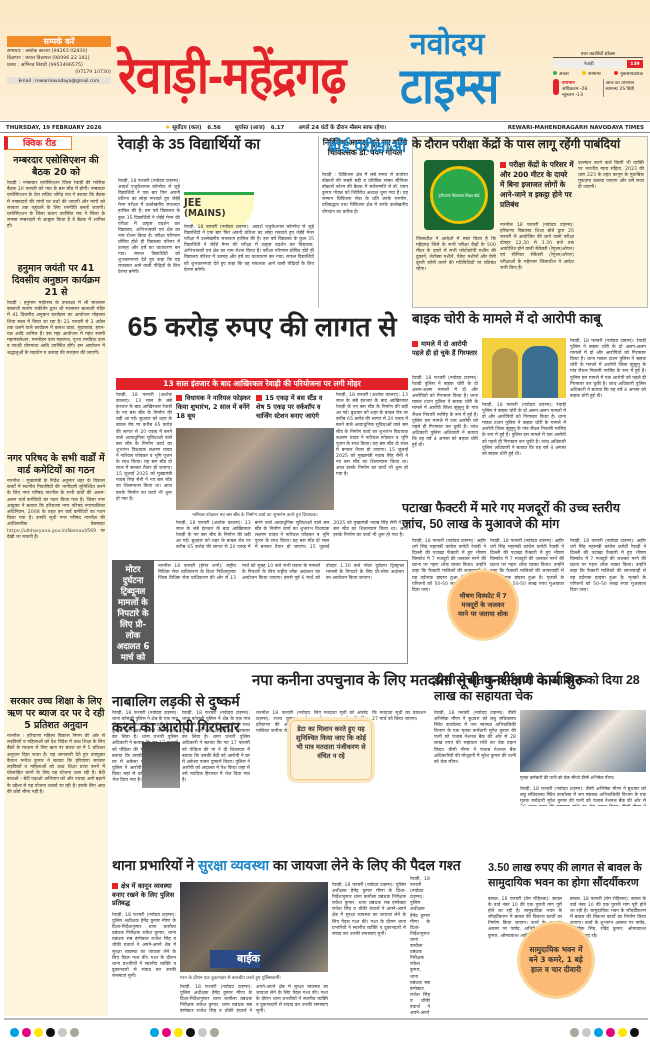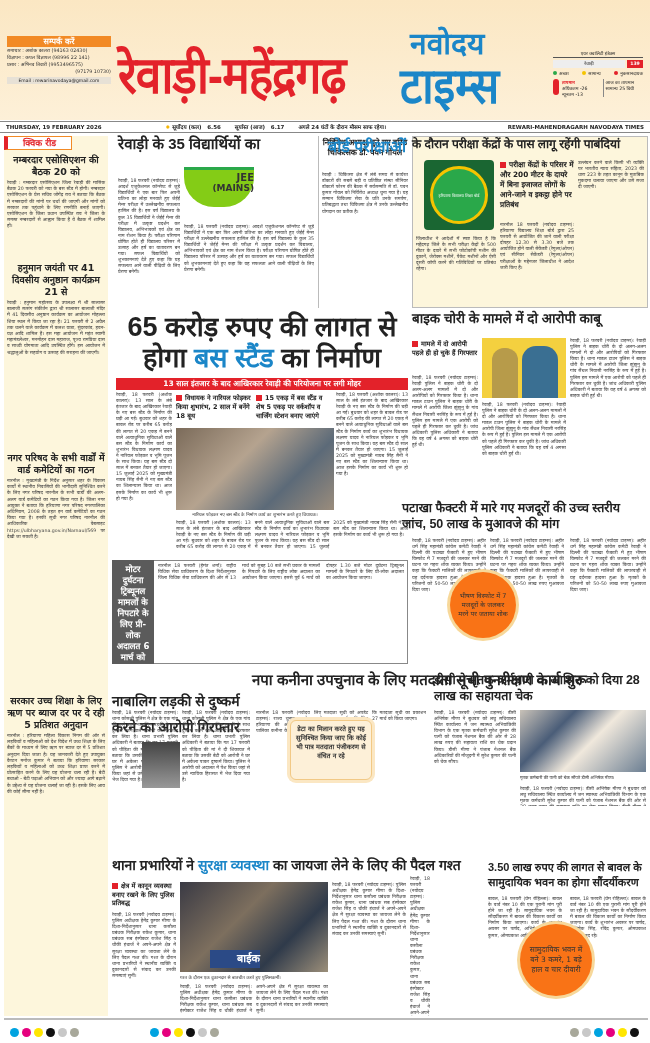--- a/index.html
+++ b/index.html
@@ -30,21 +30,21 @@
 .sb-h{font-size:9.5px;font-weight:bold;text-align:center;line-height:12px;color:#222;margin:2px 0}
 .sb-p{font-size:4.7px;line-height:6.2px;color:#444;text-align:justify;padding:0 3px}
 .h1{font-weight:bold;color:#222;line-height:1.1;font-family:"Liberation Sans",sans-serif}
 .blue{color:#1b86c8}
 .body-txt{font-size:4.7px;line-height:6.1px;color:#444;text-align:justify}
 .photo{background:linear-gradient(135deg,#7b6b5a,#b5a38f 40%,#5c6a78 70%,#9a8c7c)}
 .bullet{font-weight:bold;color:#222}
 .bullet:before{content:"";display:inline-block;width:6px;height:6px;background:#e3222a;margin-right:3px;vertical-align:middle}
 .redstrip{background:#e3222a;color:#fff;font-weight:bold;text-align:center}
 .grayblock{background:#555;color:#fff;font-weight:bold;text-align:center}
-.circle{border-radius:50%;background:#f97316;box-shadow:0 0 0 3px #f7d89a;display:flex;align-items:center;justify-content:center;text-align:center;font-weight:normal;color:#333}
+.circle{border-radius:50%;background:#fdba74;box-shadow:0 0 0 3px #f7d89a;display:flex;align-items:center;justify-content:center;text-align:center;font-weight:bold;color:#333}
 .regdots{display:flex;gap:3px}
 .regdots span{width:9px;height:9px;border-radius:50%}
 </style>
 </head>
 <body>
 
 <div class="abs mast"></div>
 
 <div class="abs contact">
   <div class="hd">सम्पर्क करें</div>
@@ -100,21 +100,21 @@
   <div class="sb-p" style="height:215px;overflow:hidden">नारनौल : मुख्यमंत्री के निर्देश अनुसार शहर के विकास कार्यों में स्थानीय निवासियों की भागीदारी सुनिश्चित करने के लिए नगर परिषद नारनौल के सभी वार्डों की अलग-अलग वार्ड कमेटियों का गठन किया गया है। जिला नगर आयुक्त ने बताया कि हरियाणा नगर परिषद नगरपालिका अधिनियम, 2008 के तहत इन वार्ड कमेटियों का गठन किया गया है। इनकी सूची नगर परिषद नारनौल की आधिकारिक वेबसाइट https://ulbharyana.gov.in/Narnaul/569 पर देखी जा सकती है।</div>
   <div class="sb-h">सरकार उच्च शिक्षा के लिए ऋण पर ब्याज दर पर दे रही 5 प्रतिशत अनुदान</div>
   <div class="sb-p" style="height:230px;overflow:hidden">नारनौल : हरियाणा महिला विकास निगम की ओर से लड़कियों व महिलाओं को देश विदेश में उच्च शिक्षा के लिए बैंकों के माध्यम से लिए ऋण पर ब्याज दर में 5 प्रतिशत अनुदान दिया जाता है। यह जानकारी देते हुए उपायुक्त कैप्टन मनोज कुमार ने बताया कि हरियाणा सरकार लड़कियों व महिलाओं को उच्च शिक्षा प्राप्त करने में प्रोत्साहित करने के लिए यह योजना चला रही है। बेटी बचाओ - बेटी पढ़ाओ अभियान को और ज्यादा आगे बढ़ाने के उद्देश्य से यह योजना चलाई जा रही है। इसके लिए आय की कोई सीमा नहीं है।</div>
 </div>
 <div class="abs qr-tab">क्विक रीड</div>
 
 <div class="abs h1" style="left:118px;top:136px;width:195px;font-size:15px">
   <div>रेवाड़ी के 35 विद्यार्थियों का</div>
 </div>
 <div class="abs body-txt" style="left:118px;top:178px;width:62px;height:130px;overflow:hidden">रेवाड़ी, 18 फरवरी (नवोदय टाइम्स): आदर्श एजुकेशनल कॉन्सेप्ट से जुड़े विद्यार्थियों ने एक बार फिर अपनी प्रतिभा का लोहा मनवाते हुए जेईई मेन्स परीक्षा में उल्लेखनीय सफलता हासिल की है। इस वर्ष विद्यालय के कुल 35 विद्यार्थियों ने जेईई मेन्स की परीक्षा में उत्कृष्ट प्रदर्शन कर विद्यालय, अभिभावकों एवं क्षेत्र का नाम रोशन किया है। परीक्षा परिणाम घोषित होते ही विद्यालय परिसर में उत्साह और हर्ष का वातावरण बन गया। सफल विद्यार्थियों को शुभकामनाएं देते हुए कहा कि यह सफलता आने वाली पीढ़ियों के लिए प्रेरणा बनेगी।</div>
-<div class="abs" style="left:184px;top:167px;width:70px;height:40px;background:#84cc16;text-align:right;border-top:3px solid #2aa84a;border-radius:0 0 30px 30px">
+<div class="abs" style="left:184px;top:192px;width:70px;height:40px;background:#fef9c3;text-align:left;border-top:3px solid #2aa84a;border-radius:0 0 30px 30px">
   <div style="font-size:10px;font-weight:bold;color:#333;margin-top:2px">JEE</div>
   <div style="font-size:9px;font-weight:bold;color:#333">(MAINS)</div>
 </div>
 <div class="abs body-txt" style="left:184px;top:224px;width:130px;height:84px;overflow:hidden">रेवाड़ी, 18 फरवरी (नवोदय टाइम्स): आदर्श एजुकेशनल कॉन्सेप्ट से जुड़े विद्यार्थियों ने एक बार फिर अपनी प्रतिभा का लोहा मनवाते हुए जेईई मेन्स परीक्षा में उल्लेखनीय सफलता हासिल की है। इस वर्ष विद्यालय के कुल 35 विद्यार्थियों ने जेईई मेन्स की परीक्षा में उत्कृष्ट प्रदर्शन कर विद्यालय, अभिभावकों एवं क्षेत्र का नाम रोशन किया है। परीक्षा परिणाम घोषित होते ही विद्यालय परिसर में उत्साह और हर्ष का वातावरण बन गया। सफल विद्यार्थियों को शुभकामनाएं देते हुए कहा कि यह सफलता आने वाली पीढ़ियों के लिए प्रेरणा बनेगी।</div>
 
 <div class="abs" style="left:318px;top:136px;width:1px;height:172px;background:#bbb"></div>
 <div class="abs h1" style="left:322px;top:138px;width:86px;font-size:8px;text-align:center;line-height:10px">निर्विरोध अध्यक्ष चुने गए वरिष्ठ चिकित्सक डॉ. पवन गोयल</div>
 <div class="abs body-txt" style="left:322px;top:172px;width:86px;height:134px;overflow:hidden">रेवाड़ी : चिकित्सा क्षेत्र में लंबे समय से कार्यरत डॉक्टरों की सबसे बड़ी व प्रतिष्ठित संस्था सीनियर डॉक्टर्स फोरम की बैठक में सर्वसम्मति से डॉ. पवन कुमार गोयल को निर्विरोध अध्यक्ष चुना गया है। यह सम्मान चिकित्सा सेवा के प्रति उनके समर्पण, प्रतिबद्धता तथा चिकित्सा क्षेत्र में उनके उल्लेखनीय योगदान का प्रतीक है।</div>
 
 <div class="abs" style="left:412px;top:136px;width:236px;height:172px;background:#fdf6dc;border:1px solid #bbb"></div>
@@ -126,21 +126,20 @@
 <div class="abs" style="left:424px;top:160px;width:70px;height:70px;background:#1a6632;border-radius:4px;display:flex;align-items:center;justify-content:center">
   <div style="width:58px;height:58px;border-radius:50%;background:#2aa84a;border:3px solid #f5c400;display:flex;align-items:center;justify-content:center;font-size:4px;color:#fff;text-align:center">हरियाणा विद्यालय शिक्षा बोर्ड</div>
 </div>
 <div class="abs body-txt" style="left:416px;top:236px;width:80px;height:70px;overflow:hidden">जिलाधीश ने आदेशों में स्पष्ट किया है कि महेंद्रगढ़ जिले के सभी परीक्षा केंद्रों के 500 मीटर के दायरे में सभी फोटोकॉपी मशीन की दुकानें, जेरोक्स मशीनें, पैकेट मशीनों और ऐसी दूसरी कॉपी करने की गतिविधियों पर प्रतिबंध रहेगा।</div>
 <div class="abs bullet" style="left:500px;top:160px;width:74px;font-size:7.3px;line-height:10px">परीक्षा केंद्रों के परिसर में और 200 मीटर के दायरे में बिना इजाजत लोगों के आने-जाने व इकट्ठा होने पर प्रतिबंध</div>
 <div class="abs body-txt" style="left:500px;top:222px;width:74px;height:84px;overflow:hidden">नारनौल 18 फरवरी (नवोदय टाइम्स): हरियाणा विद्यालय शिक्षा बोर्ड द्वारा 25 फरवरी से आयोजित की जाने वाली परीक्षा दोपहर 12.30 से 3.30 बजे तक आयोजित होने वाली सेकेंडरी (रेगुलर/ओपन) एवं सीनियर सेकेंडरी (रेगुलर/ओपन) परीक्षाओं के मद्देनजर जिलाधीश ने आदेश जारी किए हैं।</div>
 <div class="abs body-txt" style="left:578px;top:160px;width:66px;height:146px;overflow:hidden">उल्लंघन करने वाले किसी भी व्यक्ति पर भारतीय न्याय संहिता, 2023 की धारा 223 के तहत कानून के मुताबिक मुकदमा चलाया जाएगा और उसे सजा दी जाएगी।</div>
 
 <div class="abs h1" style="left:116px;top:312px;width:292px;font-size:27px;text-align:center;line-height:31px;white-space:nowrap">
   <div>65 करोड़ रुपए की लागत से</div>
-  <div><span>होगा</span> <span class="blue">बस स्टैंड</span> <span>का निर्माण</span></div>
 </div>
 <div class="abs redstrip" style="left:116px;top:378px;width:292px;height:12px;font-size:7.5px;line-height:12px;white-space:nowrap;overflow:hidden">13 साल इंतजार के बाद आखिरकार रेवाड़ी की परियोजना पर लगी मोहर</div>
 <div class="abs body-txt" style="left:116px;top:392px;width:56px;height:126px;overflow:hidden">रेवाड़ी, 18 फरवरी (अशोक कालरा): 13 साल के लंबे इंतजार के बाद आखिरकार रेवाड़ी के नए बस स्टैंड के निर्माण की घड़ी आ गई। बुधवार को शहर के बावल रोड पर करीब 65 करोड़ की लागत से 20 एकड़ में बनने वाले अत्याधुनिक सुविधाओं वाले बस स्टैंड के निर्माण कार्य का शुभारंभ विधायक लक्ष्मण यादव ने नारियल फोड़कर व भूमि पूजन के साथ किया। यह बस स्टैंड दो साल में बनकर तैयार हो जाएगा। 15 जुलाई 2025 को मुख्यमंत्री नायब सिंह सैनी ने नए बस स्टैंड का शिलान्यास किया था। आज इसके निर्माण का कार्य भी शुरू हो गया है।</div>
 <div class="abs bullet" style="left:176px;top:394px;width:76px;font-size:6.5px;line-height:9px">विधायक ने नारियल फोड़कर किया शुभारंभ, 2 साल में बनेंगे 18 बूथ</div>
 <div class="abs bullet" style="left:256px;top:394px;width:76px;font-size:6.5px;line-height:9px">15 एकड़ में बस स्टैंड व शेष 5 एकड़ पर वर्कशॉप व चार्जिंग स्टेशन बनाए जाएंगे</div>
 <div class="abs photo" style="left:176px;top:428px;width:158px;height:82px"></div>
 <div class="abs" style="left:176px;top:511px;width:158px;font-size:4.5px;color:#333;text-align:center">नारियल फोड़कर नए बस स्टैंड के निर्माण कार्य का शुभारंभ करते हुए विधायक।</div>
 <div class="abs body-txt" style="left:336px;top:392px;width:72px;height:126px;overflow:hidden">रेवाड़ी, 18 फरवरी (अशोक कालरा): 13 साल के लंबे इंतजार के बाद आखिरकार रेवाड़ी के नए बस स्टैंड के निर्माण की घड़ी आ गई। बुधवार को शहर के बावल रोड पर करीब 65 करोड़ की लागत से 20 एकड़ में बनने वाले अत्याधुनिक सुविधाओं वाले बस स्टैंड के निर्माण कार्य का शुभारंभ विधायक लक्ष्मण यादव ने नारियल फोड़कर व भूमि पूजन के साथ किया। यह बस स्टैंड दो साल में बनकर तैयार हो जाएगा। 15 जुलाई 2025 को मुख्यमंत्री नायब सिंह सैनी ने नए बस स्टैंड का शिलान्यास किया था। आज इसके निर्माण का कार्य भी शुरू हो गया है।</div>
 <div class="abs body-txt" style="left:176px;top:520px;width:232px;height:38px;overflow:hidden;column-count:3;column-gap:4px">रेवाड़ी, 18 फरवरी (अशोक कालरा): 13 साल के लंबे इंतजार के बाद आखिरकार रेवाड़ी के नए बस स्टैंड के निर्माण की घड़ी आ गई। बुधवार को शहर के बावल रोड पर करीब 65 करोड़ की लागत से 20 एकड़ में बनने वाले अत्याधुनिक सुविधाओं वाले बस स्टैंड के निर्माण कार्य का शुभारंभ विधायक लक्ष्मण यादव ने नारियल फोड़कर व भूमि पूजन के साथ किया। यह बस स्टैंड दो साल में बनकर तैयार हो जाएगा। 15 जुलाई 2025 को मुख्यमंत्री नायब सिंह सैनी ने नए बस स्टैंड का शिलान्यास किया था। आज इसके निर्माण का कार्य भी शुरू हो गया है।</div>
 

